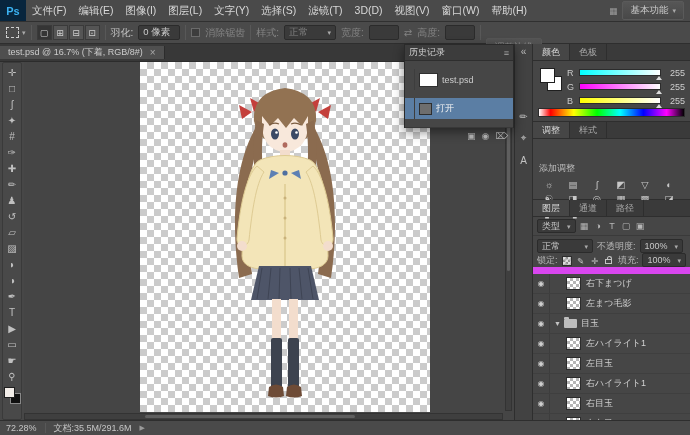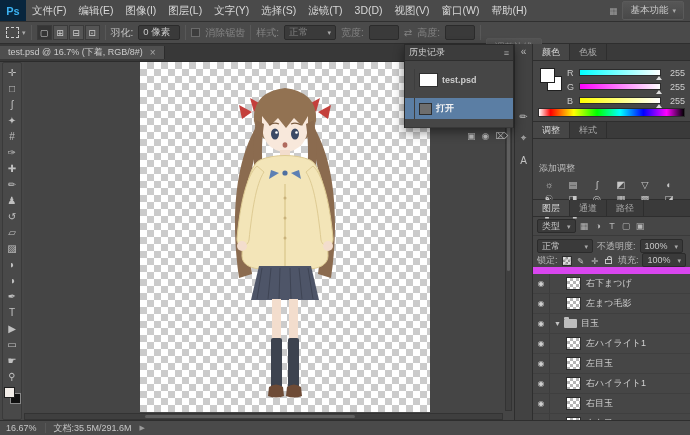--- a/index.html
+++ b/index.html
@@ -53,21 +53,21 @@
     display:flex;justify-content:center;align-items:flex-start;}
   .vscroll{position:absolute;right:2px;top:0;bottom:9px;width:7px;background:#3f3f3f;border:1px solid #333;}
   .vthumb{position:absolute;left:1px;right:1px;top:58px;height:150px;background:#5f5f5f;border-radius:3px;}
   .hscroll{position:absolute;left:0;right:11px;bottom:0;height:7px;background:#3f3f3f;border:1px solid #333;}
   .hthumb{position:absolute;top:1px;bottom:1px;left:120px;width:210px;background:#5f5f5f;border-radius:3px;}
 
   
   .history{position:absolute;left:404px;top:44px;width:110px;height:84px;background:#464646;border:1px solid #2a2a2a;box-shadow:0 4px 10px rgba(0,0,0,.45);z-index:30;display:flex;flex-direction:column;gap:8px;}
   .history-header{height:16px;background:#3c3c3c;border-bottom:1px solid #2e2e2e;display:flex;align-items:center;justify-content:space-between;padding:0 4px;font-size:9px;color:#d0d0d0;flex:none;}
   .panel-menu-icon{color:#a8a8a8;font-size:9px;}
-  .history-row{height:21px;display:flex;align-items:center;gap:4px;padding:0 3px 0 0;font-size:9px;color:#ccc;flex:none;font-weight:bold;}
+  .history-row{height:21px;display:flex;align-items:center;gap:4px;padding:0 3px 0 0;font-size:9px;color:#ccc;flex:none;}
   .history-row[data-selected="true"]{background:var(--selection_blue,#5b7ea4);color:#f4f4f4;}
   .hist-src{width:10px;height:100%;border-right:1px solid #3d3d3d;flex:none;}
   .hist-thumb{width:19px;height:14px;background:#fdfdfd;border:1px solid #2e2e2e;flex:none;}
   .history-row[data-kind="state"] .hist-thumb{width:13px;height:12px;background:#6e6e6e;}
   .history-footer{margin-top:auto;height:16px;border-top:1px solid #383838;display:flex;justify-content:flex-end;align-items:center;gap:6px;padding:0 5px;color:#ababab;font-size:9px;flex:none;}
 
   
   .dockstrip{position:absolute;left:514px;top:44px;width:18px;bottom:15px;background:#424242;border-left:1px solid #2e2e2e;display:flex;flex-direction:column;align-items:center;}
   .dock-collapse{height:16px;line-height:16px;color:#bdbdbd;font-size:10px;}
   .dock-icon{width:16px;height:16px;display:flex;align-items:center;justify-content:center;color:#c2c2c2;font-size:10px;margin-top:6px;}
@@ -513,19 +513,19 @@
             <span class="layer-spacer"></span>
 
             <span class="layer-thumb" data-name="layer-thumbnail"></span>
             <span data-name="layer-name">左白目</span>
           </div>
       </div>
     </div>
   </div>
 
   <div class="statusbar" data-name="status-bar">
-    <span data-name="zoom-level-field">16.67%</span>
+    <span data-name="zoom-level-field">72.28%</span>
     <span class="status-divider" data-name="divider"></span>
     <span data-name="document-size-info">文档:35.5M/291.6M</span>
     <span class="status-arrow" data-name="status-options-arrow">▶</span>
   </div>
 
 </div>
 
 </body></html>

